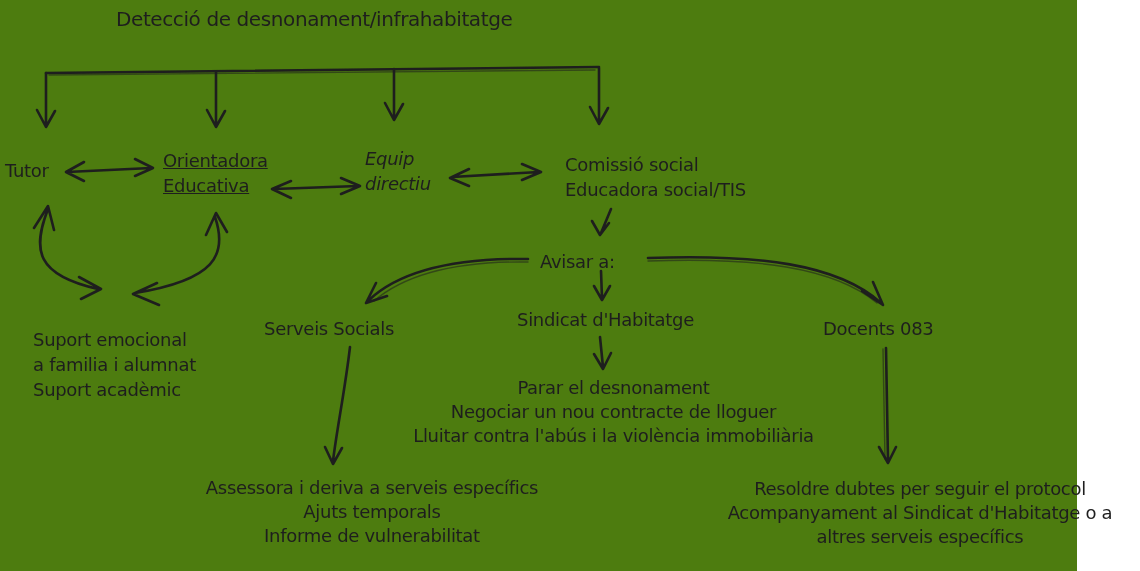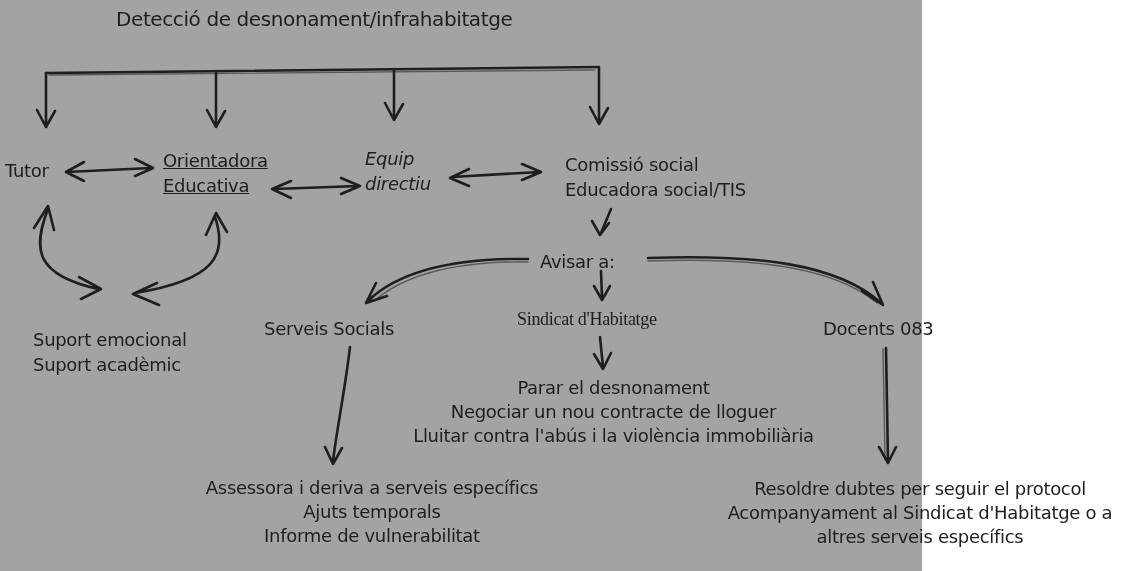--- a/index.html
+++ b/index.html
@@ -2,21 +2,21 @@
 <html><head>
 <meta charset="utf-8">
 <style>
   html,body{margin:0;padding:0;}
   body{
     width:1140px;height:571px;
     background:#ffffff;
     font-family:"DejaVu Sans","Liberation Sans",sans-serif;
     overflow:hidden;
   }
-  .canvas{position:relative;width:922px;height:571px;background:#a3a3a3;}
+  .canvas{position:relative;width:1077px;height:571px;background:#4d7c0f;}
   svg.arrows{position:absolute;left:0;top:0;width:1140px;height:571px;}
   .txt{
     position:absolute;
     color:#1e1e1e;
     font-size:18px;
     line-height:25px;
     letter-spacing:-0.3px;
     white-space:nowrap;
   }
   .txt.title{font-size:20px;letter-spacing:-0.4px;}
@@ -77,30 +77,31 @@
   </div>
 
   <div class="txt" style="left:540px;top:249px;">
     <div>Avisar a:</div>
   </div>
 
   <div class="txt" style="left:264px;top:316px;">
     <div>Serveis Socials</div>
   </div>
 
-  <div class="txt" style="left:517px;top:307px;font-family:Liberation Serif, serif;">
+  <div class="txt" style="left:517px;top:307px;">
     <div>Sindicat d'Habitatge</div>
   </div>
 
   <div class="txt" style="left:823px;top:316px;">
     <div>Docents 083</div>
   </div>
 
   <div class="txt block-left" style="left:33px;top:327px;">
     <div>Suport emocional</div>
+    <div>a familia i alumnat</div>
     <div>Suport acadèmic</div>
   </div>
 
   <div class="txt block-center" style="left:386px;top:376px;width:455px;">
     <div>Parar el desnonament</div>
     <div>Negociar un nou contracte de lloguer</div>
     <div>Lluitar contra l'abús i la violència immobiliària</div>
   </div>
 
   <div class="txt block-center" style="left:178px;top:476px;width:388px;">

